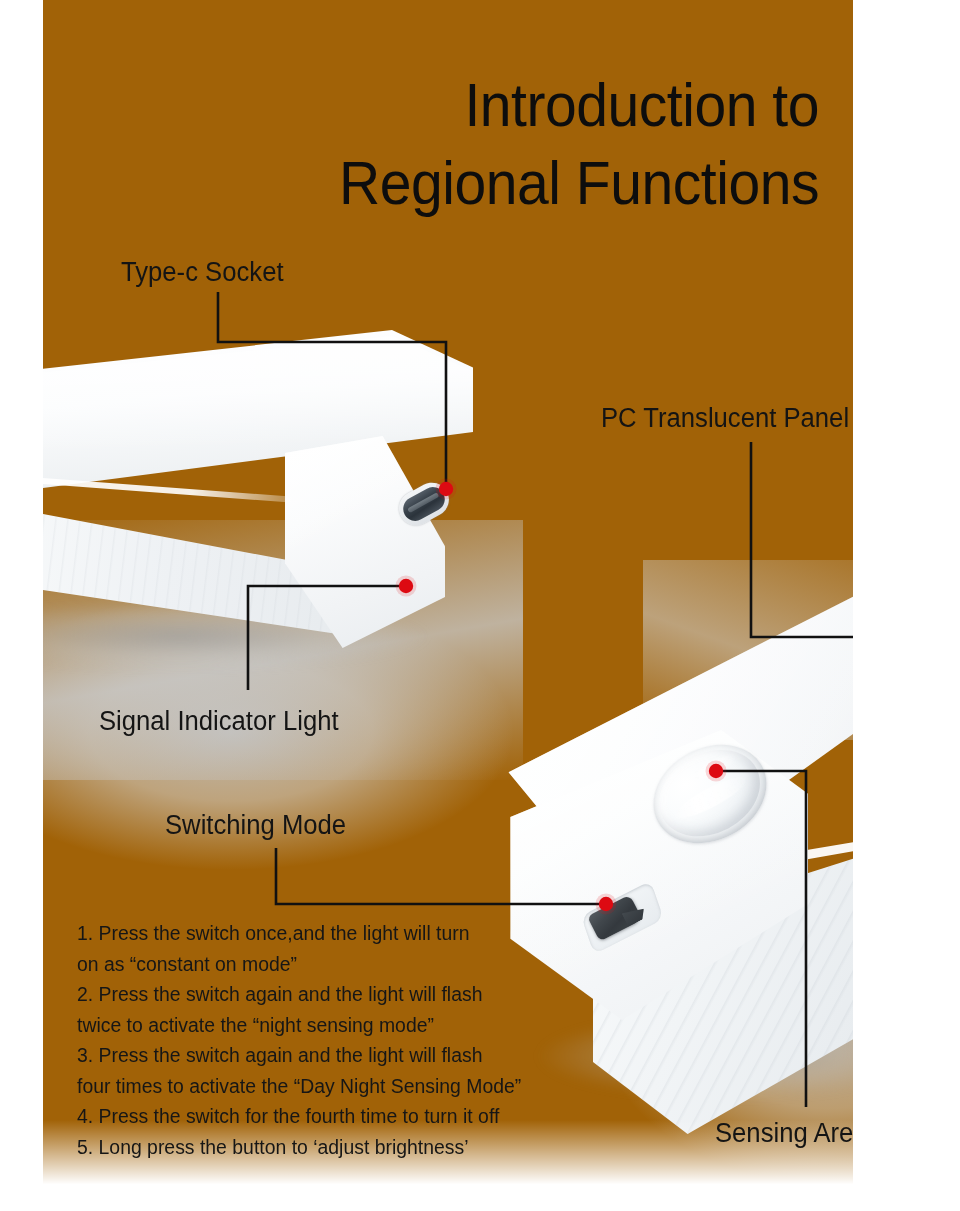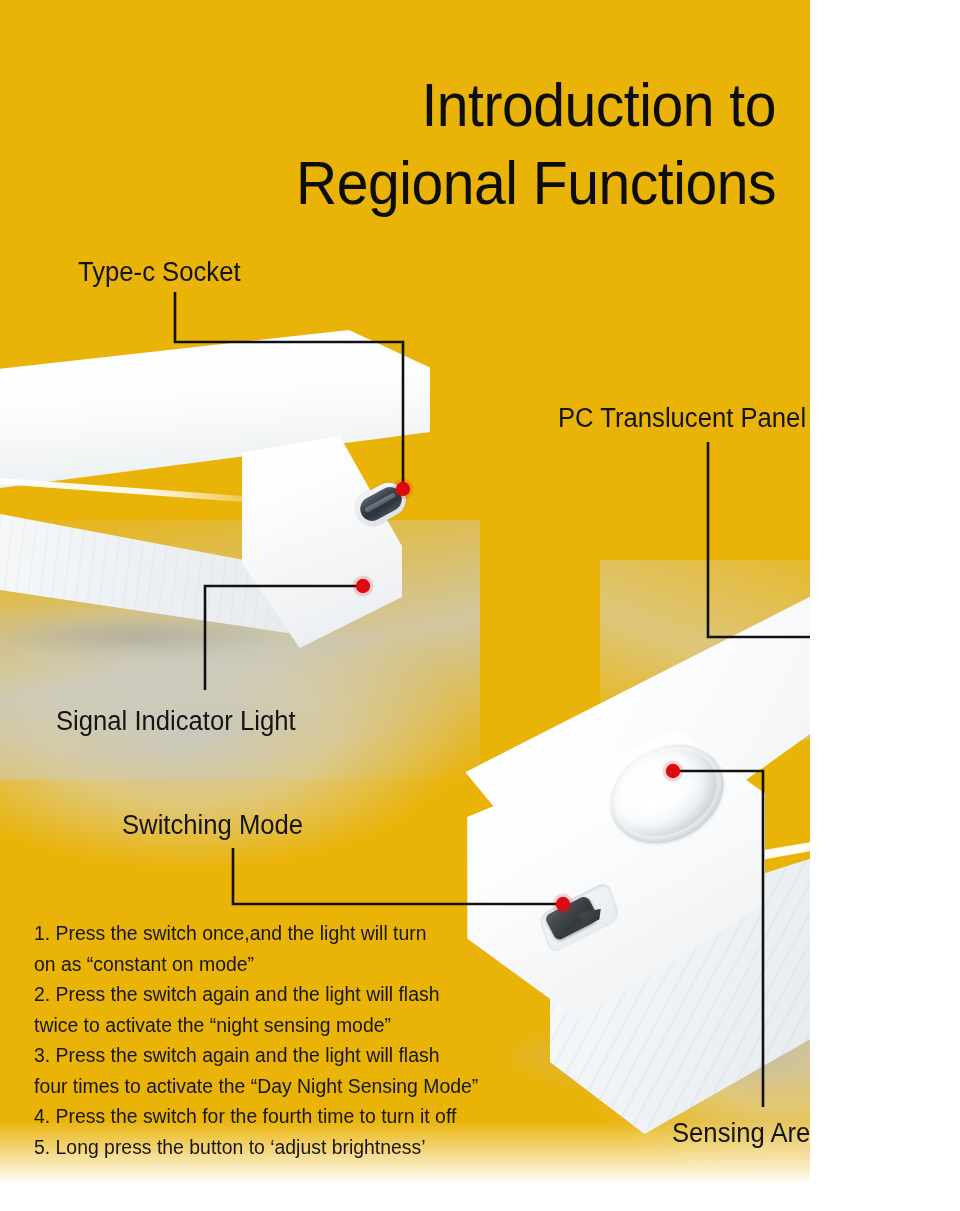--- a/index.html
+++ b/index.html
@@ -6,22 +6,23 @@
   html,body{margin:0;padding:0;}
   body{
     width:960px;height:1211px;
     background:#ffffff;
     font-family:"DejaVu Sans", sans-serif;
     overflow:hidden;
   }
   #stage{
     position:relative;
     width:810px;height:1211px;
-    background:#eab308;
+    background:#a16207;
     overflow:hidden;
+    margin-left:43px;
   }
 
   
   .bg-wash{position:absolute;pointer-events:none;}
   .wash-left{
     left:-60px;top:600px;width:620px;height:330px;
     background:radial-gradient(ellipse 60% 55% at 40% 40%, rgba(196,199,203,0.85) 0%, rgba(214,217,221,0.55) 38%, rgba(255,255,255,0) 76%);
   }
   .wash-left2{
     left:-80px;top:520px;width:560px;height:260px;

